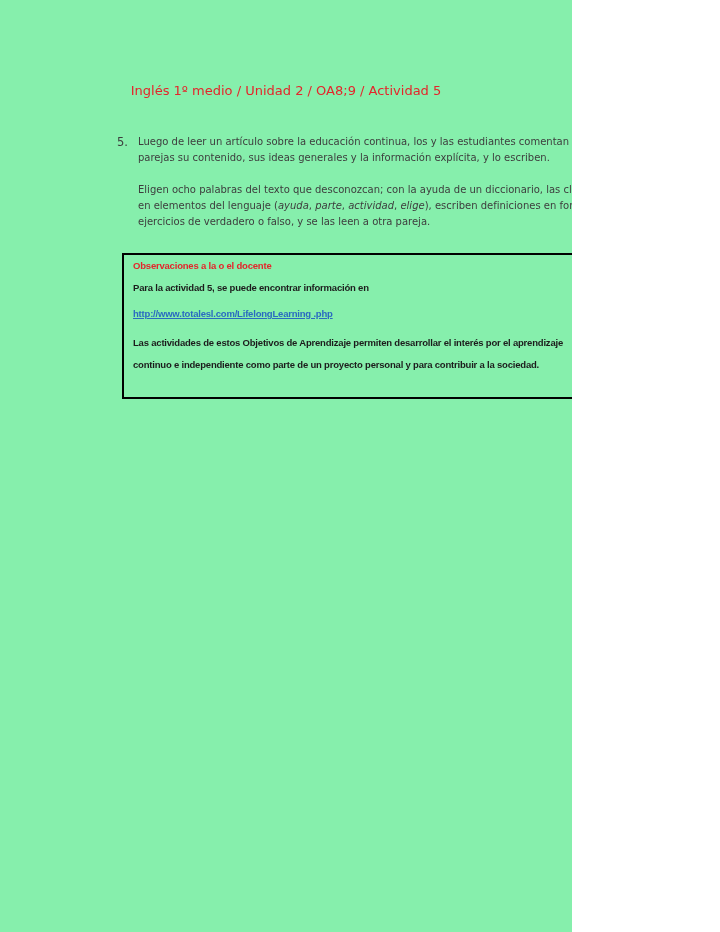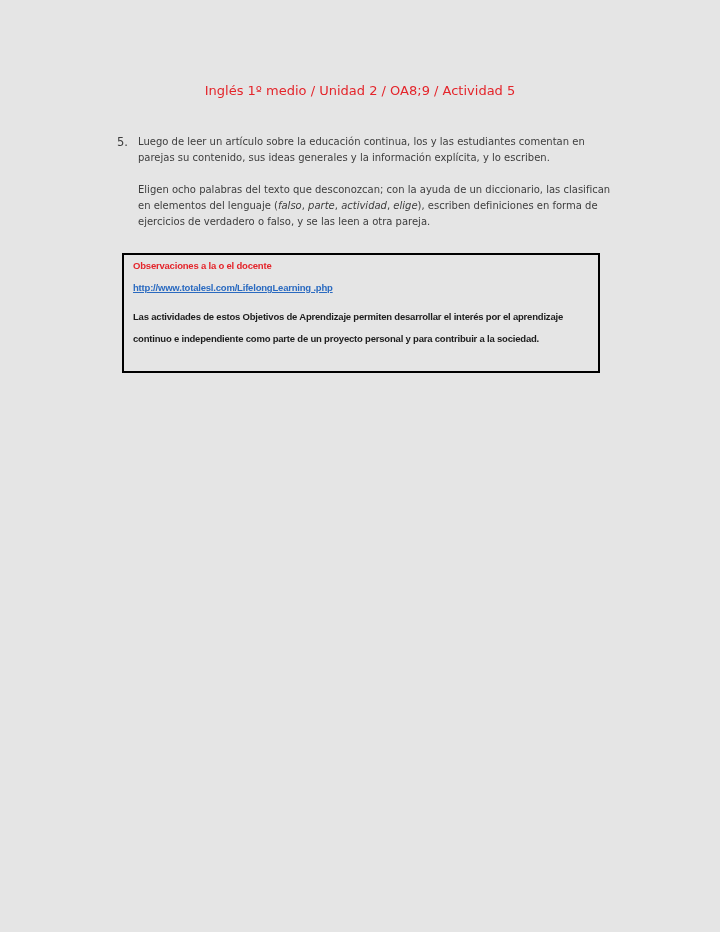--- a/index.html
+++ b/index.html
@@ -5,23 +5,23 @@
   :root{
     --accent-red:#e4252b;
     --link-blue:#2a6ac0;
     --text-color:#3d3d3d;
     --border-color:#000000;
     --note-text:#1c1c1c;
   }
   html,body{margin:0;padding:0;background:#ffffff;}
   .page{
     position:relative;
-    width:720px;
+    width:572px;
     height:932px;
-    background:#e5e5e5;
+    background:#86efac;
     font-family:"DejaVu Sans",sans-serif;
     color:var(--text-color);
     box-sizing:border-box;
     overflow:hidden;
   }
   .doc-title{
     position:absolute;
     top:83px;
     left:0;
     width:100%;
@@ -98,26 +98,27 @@
 <div class="page">
 
   <h1 class="doc-title">Inglés 1º medio / Unidad 2 / OA8;9 / Actividad 5</h1>
 
   <div class="content">
 
     <div class="activity">
       <div class="activity-number">5.</div>
       <div class="activity-paras">
         <p>Luego de leer un artículo sobre la educación continua, los y las estudiantes comentan en parejas su contenido, sus ideas generales y la información explícita, y lo escriben.</p>
-        <p><span>Eligen ocho palabras del texto que desconozcan; con la ayuda de un diccionario, las clasifican en elementos del lenguaje (</span><em>falso</em><span>, </span><em>parte</em><span>, </span><em>actividad</em><span>, </span><em>elige</em><span>), escriben definiciones en forma de ejercicios de verdadero o falso, y se las leen a otra pareja.</span></p>
+        <p><span>Eligen ocho palabras del texto que desconozcan; con la ayuda de un diccionario, las clasifican en elementos del lenguaje (</span><em>ayuda</em><span>, </span><em>parte</em><span>, </span><em>actividad</em><span>, </span><em>elige</em><span>), escriben definiciones en forma de ejercicios de verdadero o falso, y se las leen a otra pareja.</span></p>
       </div>
     </div>
 
     <div class="note-box">
       <p class="note-heading">Observaciones a la o el docente</p>
+      <p class="note-intro">Para la actividad 5, se puede encontrar información en</p>
       <p class="note-link-line">
         <a class="note-link" href="#">http://www.totalesl.com/LifelongLearning .php</a>
       </p>
       <p class="note-body">Las actividades de estos Objetivos de Aprendizaje permiten desarrollar el interés por el aprendizaje continuo e independiente como parte de un proyecto personal y para contribuir a la sociedad.</p>
     </div>
 
   </div>
 </div>
 
 </body></html>

